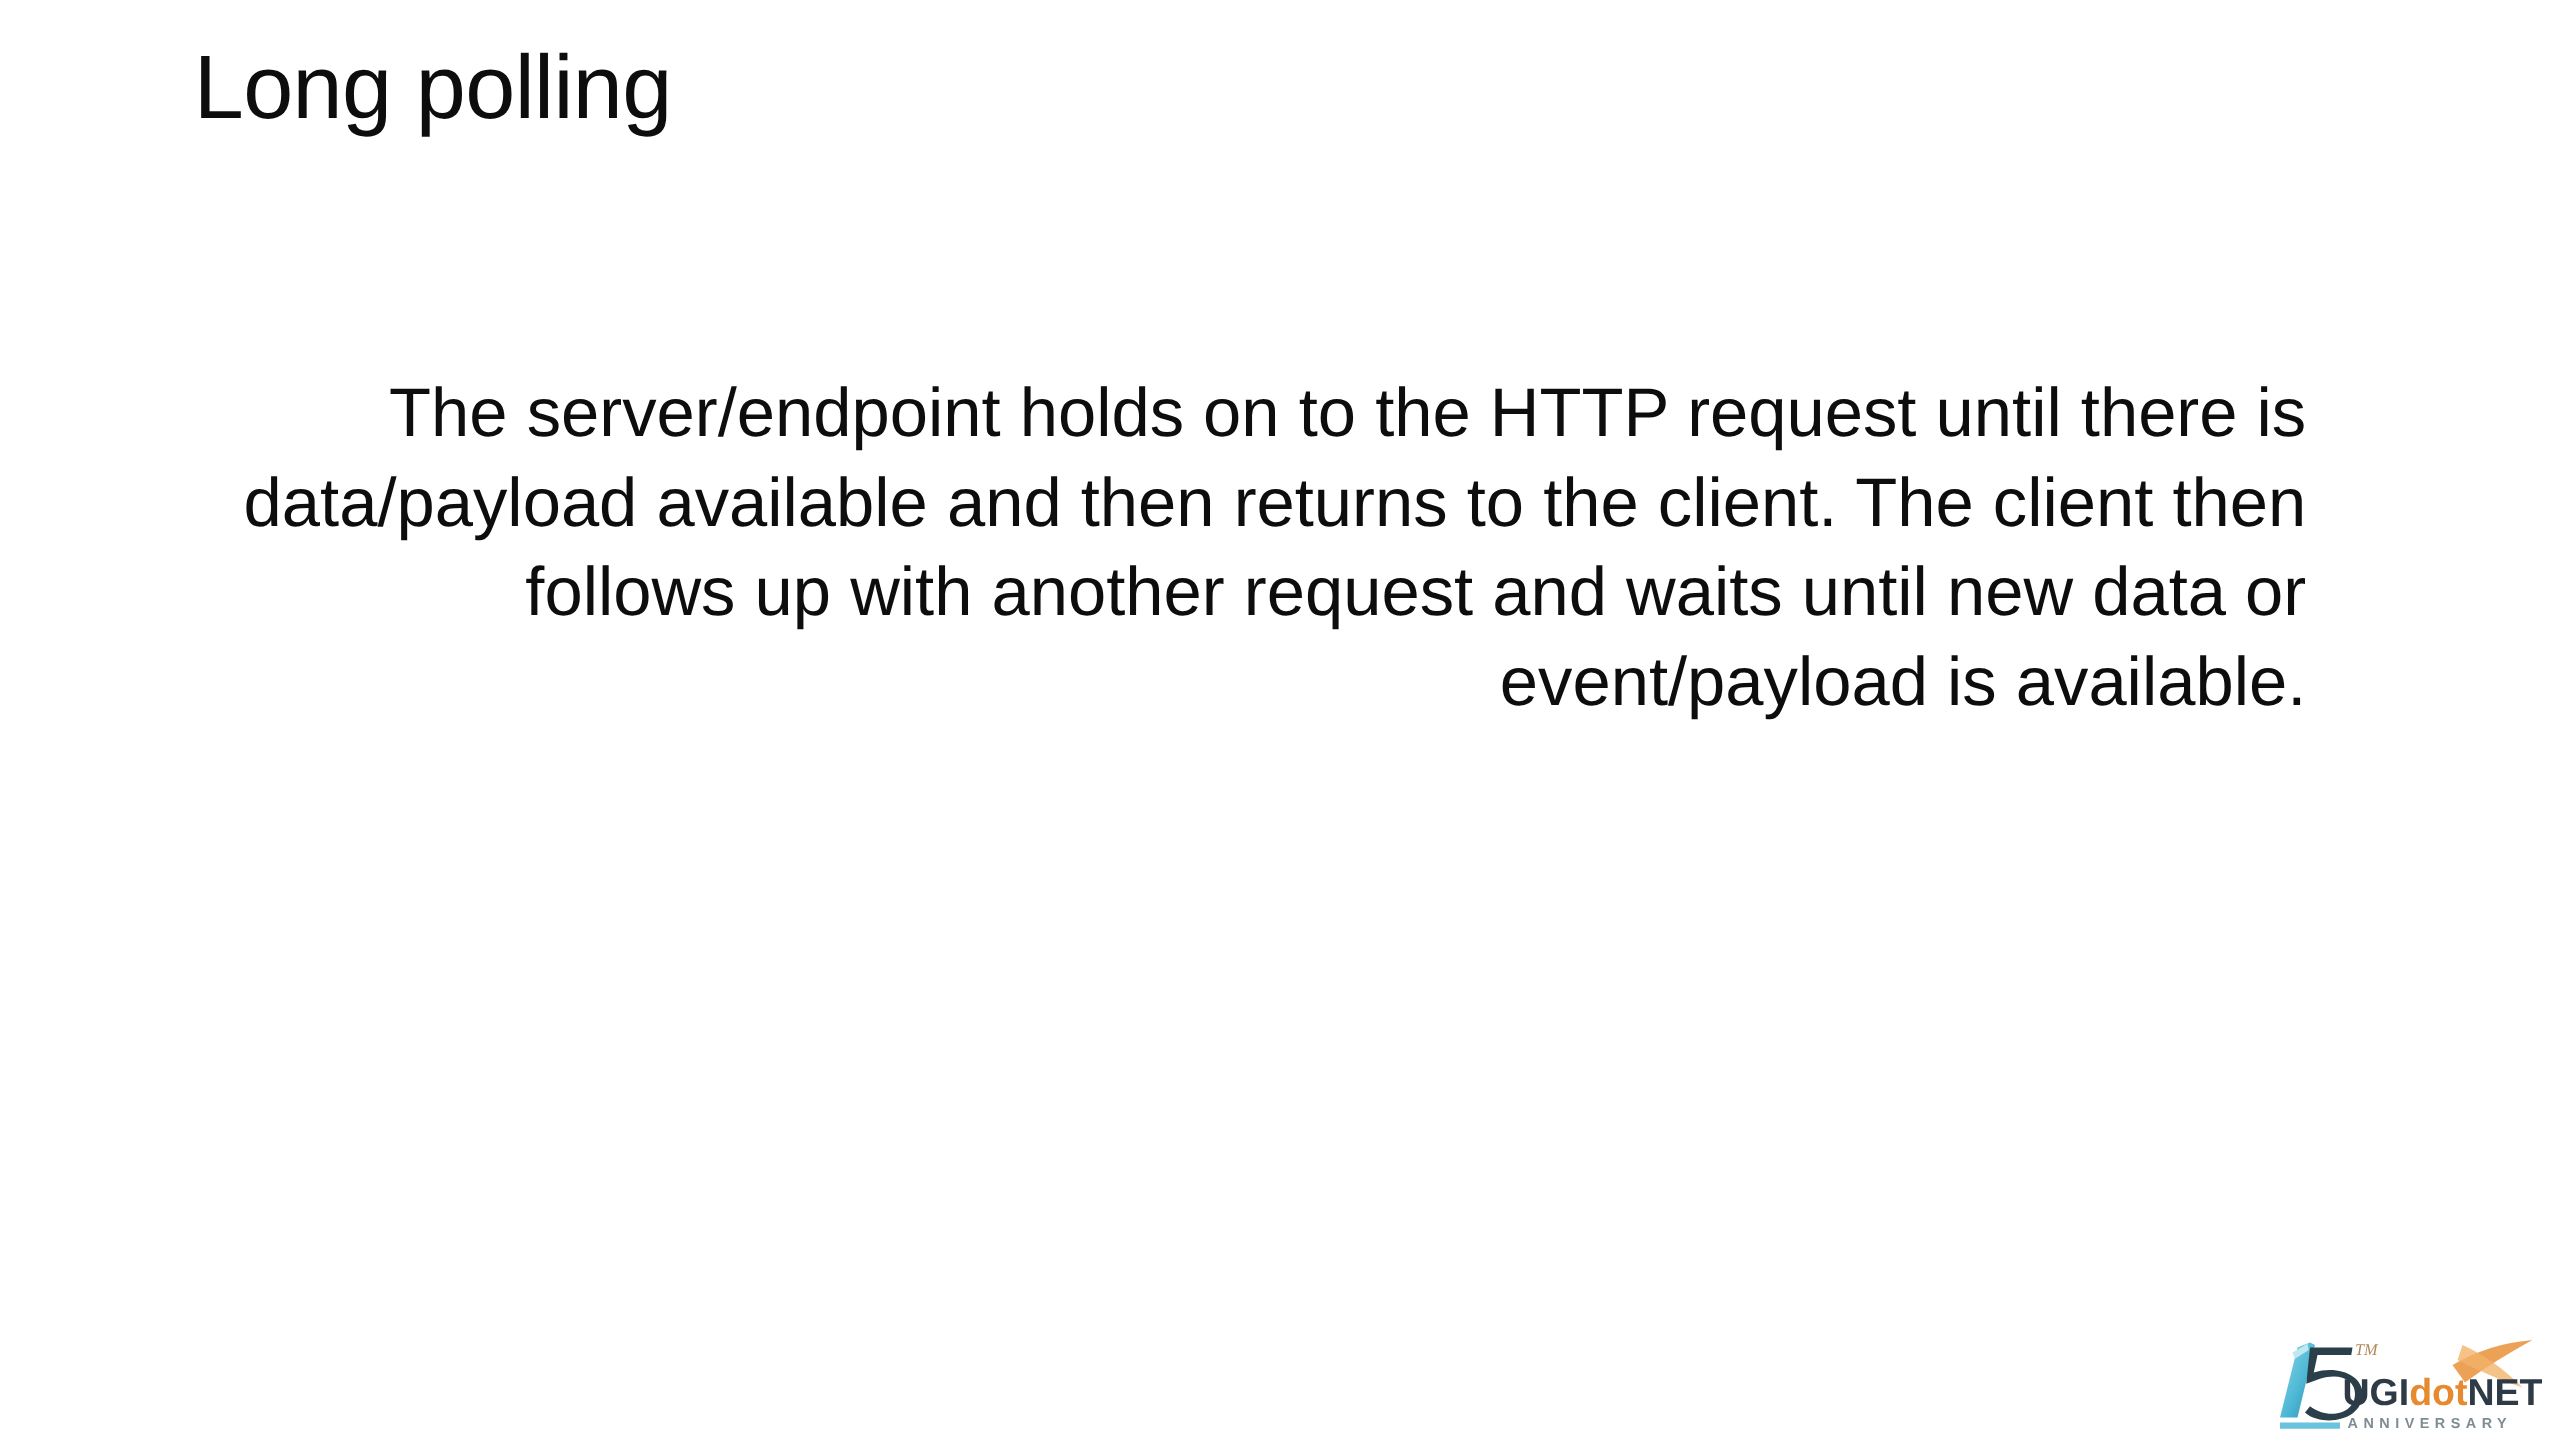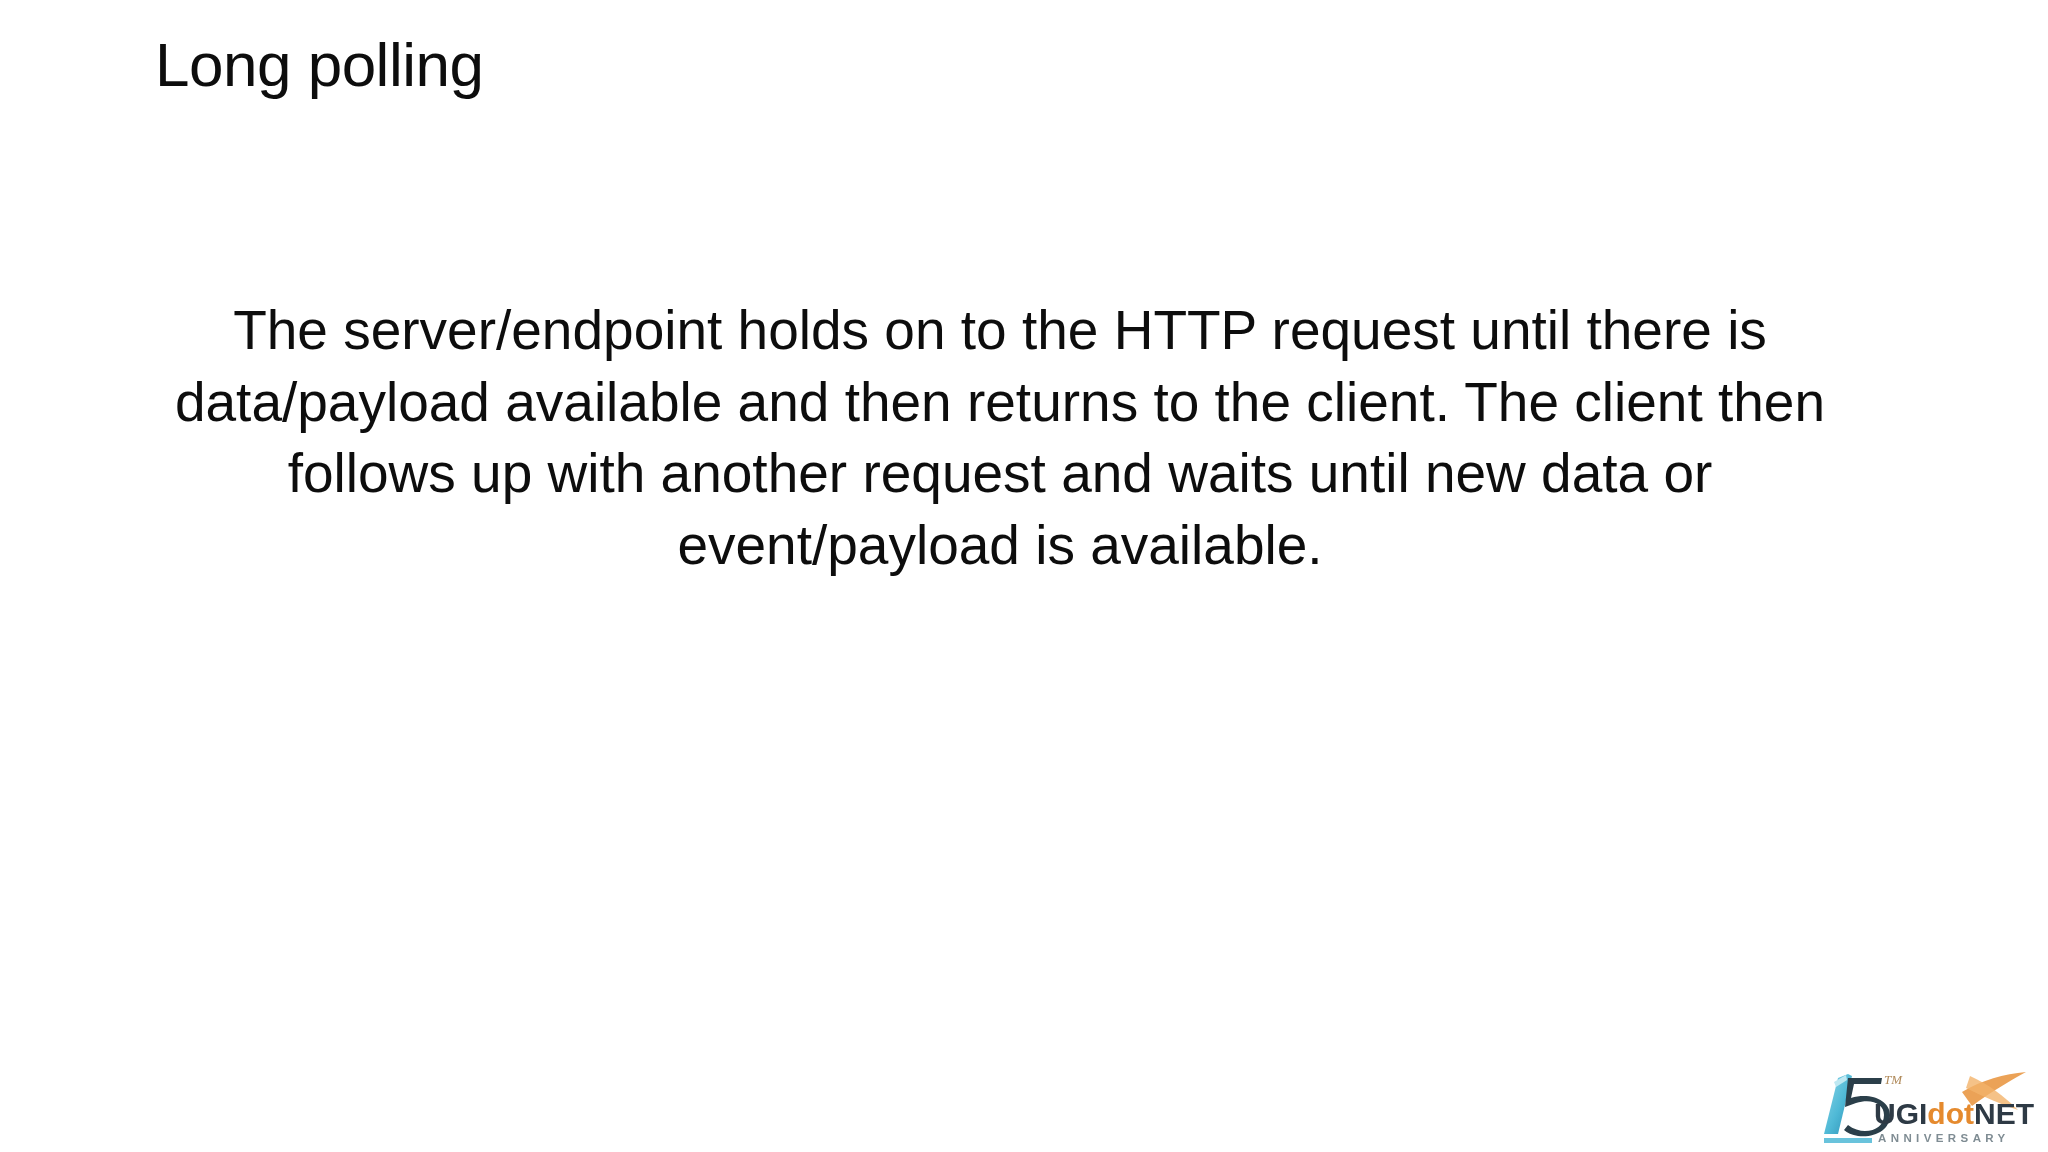--- a/index.html
+++ b/index.html
@@ -23,40 +23,40 @@
     background: #ffffff;
   }
 
   
   .slide-title {
     position: absolute;
     left: 155px;
     top: 30px;
     width: 1600px;
     font-family: "Liberation Sans", sans-serif;
-    font-size: 62px;
+    font-size: 72px;
     font-weight: 300;
     letter-spacing: -0.5px;
     color: #0d0d0d;
     line-height: 1.12;
     white-space: nowrap;
   }
 
   
   .body-text {
     position: absolute;
     left: 155px;
     top: 295px;
     width: 1690px;
     font-family: "Liberation Sans", sans-serif;
     font-size: 55px;
     font-weight: 400;
     color: #0d0d0d;
     line-height: 1.30;
-    text-align: center;
+    text-align: right;
   }
 
   
   .diagram {
     position: absolute;
     left: 990px;
     top: 630px;
     width: 800px;
     height: 290px;
   }

